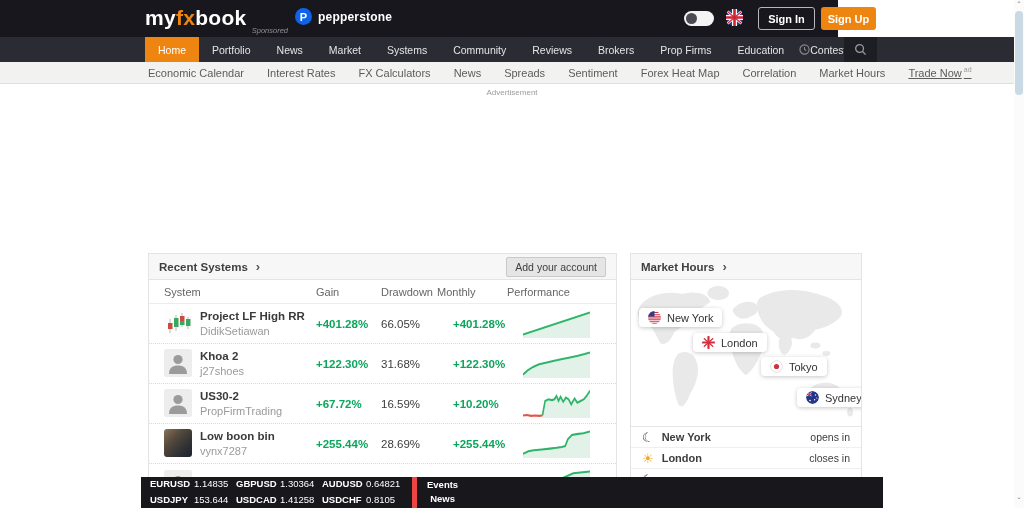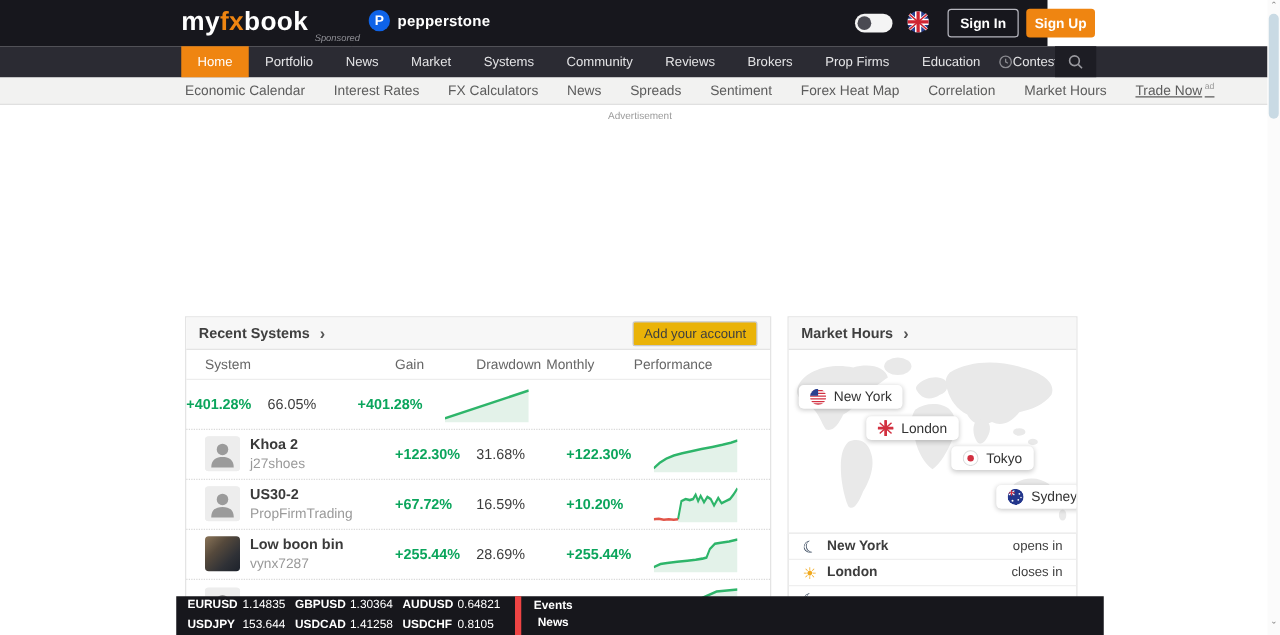--- a/index.html
+++ b/index.html
@@ -50,21 +50,21 @@
               font-size:8px; color:#9b9b9b; }
 
   
   .panel { position:absolute; background:#fff; border:1px solid #e4e4e4; }
   .panel-rs { left:148px; top:253px; width:469px; height:255px; }
   .panel-mh { left:630px; top:253px; width:232px; height:255px; }
   .panel-head { height:26px; background:#f7f7f7; border-bottom:1px solid #e4e4e4; display:flex;
                 align-items:center; padding:0 10px; }
   .panel-title { font-size:11.5px; font-weight:bold; color:#3f3f3f; cursor:pointer; }
   .panel-chevron { font-size:13px; font-weight:bold; color:#555; margin-left:8px; line-height:1; cursor:pointer; }
-  .btn-add-account { margin-left:auto; background:#eab308; border:1px solid #c9c9c9; border-radius:2px;
+  .btn-add-account { margin-left:auto; background:#e5e5e5; border:1px solid #c9c9c9; border-radius:2px;
                      font-size:10.5px; color:#3f3f3f; padding:3px 8px; cursor:pointer;
                      font-family:"Liberation Sans", sans-serif; }
 
   
   .tbl-head { display:flex; height:24px; align-items:center; font-size:11px; color:#666;
               border-bottom:1px solid #ededed; }
   .c-system { width:167px; padding-left:15px; }
   .c-gain { width:65px; }
   .c-dd { width:56px; }
   .c-month { width:70px; }
@@ -198,20 +198,40 @@
     </div>
     <div class="tbl-head">
       <div class="c-system">System</div>
       <div class="c-gain">Gain</div>
       <div class="c-dd">Drawdown</div>
       <div class="c-month">Monthly</div>
       <div class="c-perf">Performance</div>
     </div>
 
     <div class="tbl-row">
+      <div class="cell-system">
+        <div class="avatar">
+            <svg width="28" height="28" viewBox="0 0 28 28">
+              <rect width="28" height="28" fill="#fdfdfd"></rect>
+              <path d="M6,10 V24" stroke="#bbb" stroke-width="1"></path>
+              <rect x="4" y="14" width="4.5" height="6" fill="#c94b42"></rect>
+              <path d="M12,6 V22" stroke="#bbb" stroke-width="1"></path>
+              <rect x="10" y="9" width="4.5" height="9" fill="#3aa85e"></rect>
+              <path d="M18,4 V18" stroke="#bbb" stroke-width="1"></path>
+              <rect x="16" y="7" width="4.5" height="5" fill="#c94b42"></rect>
+              <rect x="16" y="12" width="4.5" height="4" fill="#3aa85e"></rect>
+              <path d="M24,8 V20" stroke="#bbb" stroke-width="1"></path>
+              <rect x="22" y="10" width="4.5" height="7" fill="#3aa85e"></rect>
+            </svg>
+          </div>
+        <div>
+          <div class="sys-name">Project LF High RR</div>
+          <div class="sys-user">DidikSetiawan</div>
+        </div>
+      </div>
       <div class="cell-gain">+401.28%</div>
       <div class="cell-dd">66.05%</div>
       <div class="cell-month">+401.28%</div>
       <div class="cell-perf">
           <span class="spark">
             <svg viewBox="0 0 100 34" preserveAspectRatio="none">
               <polygon points="0,30 100,4 100,34 0,34" fill="#e3f2e9"></polygon>
               <polyline points="0,30 100,4" fill="none" stroke="#2eb56a" stroke-width="2.4"></polyline>
             </svg>
           </span>

